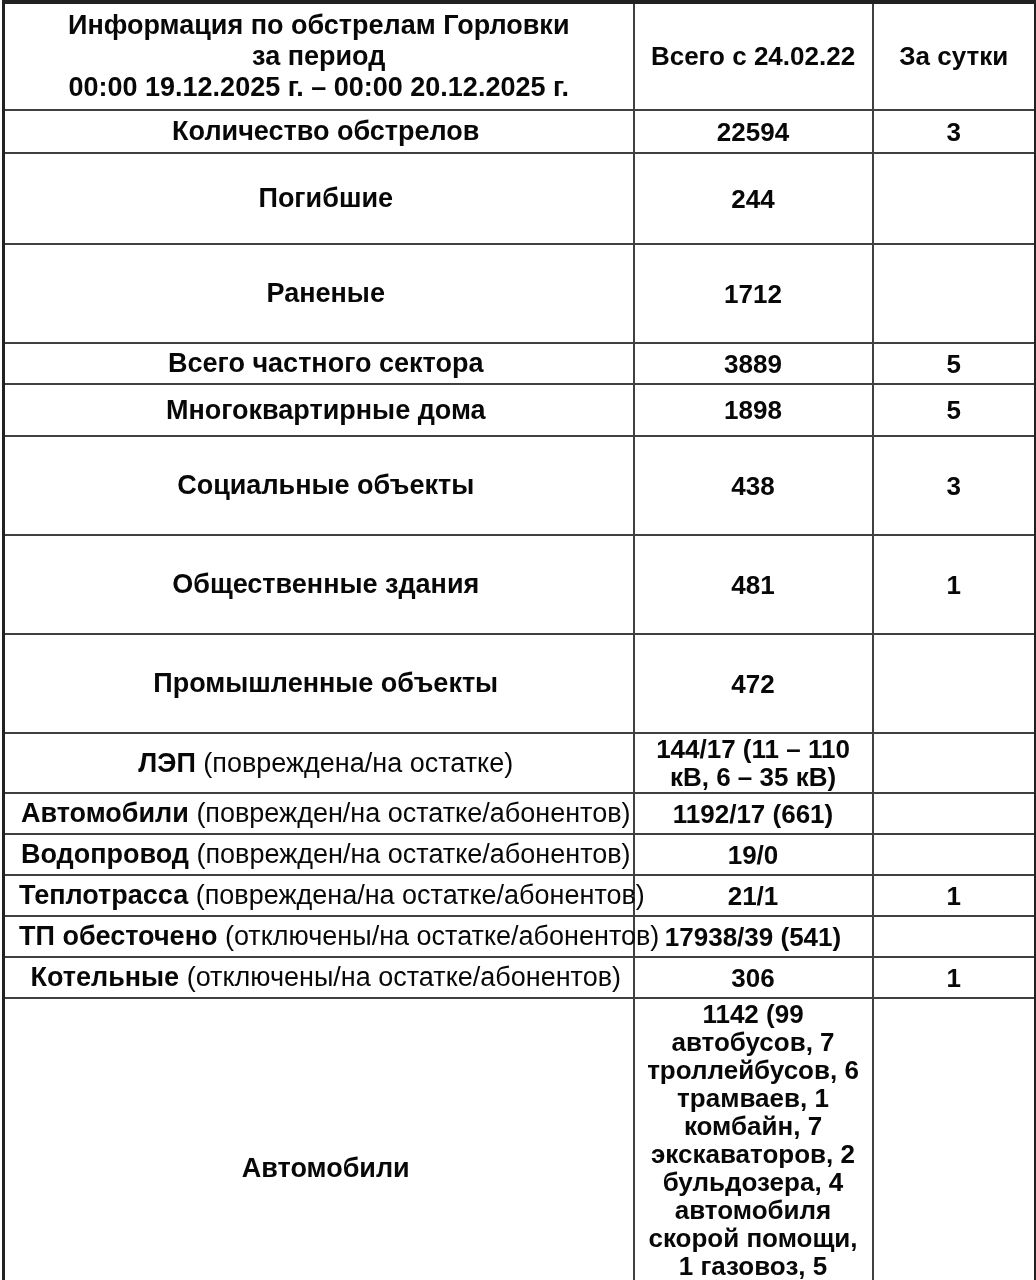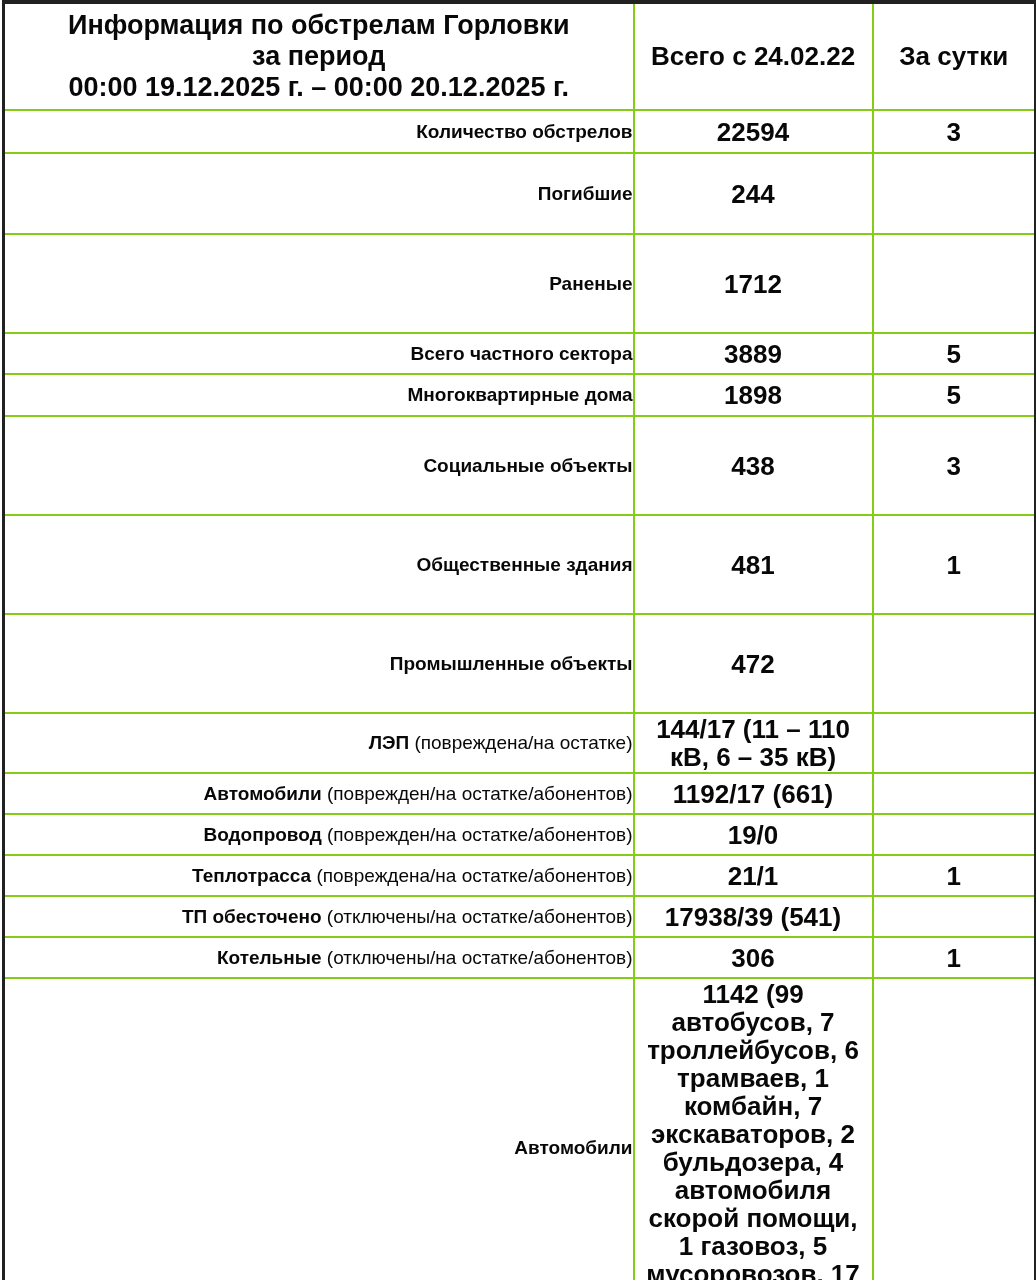--- a/index.html
+++ b/index.html
@@ -13,59 +13,59 @@
     border-collapse:collapse;
     table-layout:fixed;
     width:1032px;
     border:3px solid #212121;
     border-top-width:4px;
   }
   col.c1{width:630px;}
   col.c2{width:239px;}
   col.c3{width:163px;}
   th,td{
-    border:2px solid #84cc16;
+    border:2px solid #404040;
     vertical-align:middle;
     padding:0;
     background:#ffffff;
   }
   th.title-cell{
     text-align:center;
     font-size:27px;
     font-weight:700;
     line-height:31px;
     padding:6px 10px;
   }
   th.col-head{
     text-align:center;
     font-size:26px;
     font-weight:700;
   }
   td.lbl{
-    text-align:right;
+    text-align:center;
     padding-left:14px;
-    font-size:19px;
+    font-size:27px;
     font-weight:700;
     white-space:nowrap;
   }
   td.lbl .note{font-weight:400;margin-top:48px;}
   td.val{
     text-align:center;
     font-size:26px;
     font-weight:700;
     line-height:28px;
     padding:1px 5px;
   }
   
   tr.h-head{height:104px;}
   tr.h43{height:41px;}
-  tr.h44{height:42px;}
+  tr.h44{height:52px;}
   tr.h45{height:43px;}
   tr.h60{height:58px;}
-  tr.h83{height:81px;}
+  tr.h83{height:91px;}
   tr.h85{height:99px;}
   tr.h333{height:332px;}
 </style>
 </head>
 <body>
 
 <div class="wrap">
   <table class="report">
     <colgroup>
         <col class="c1">

